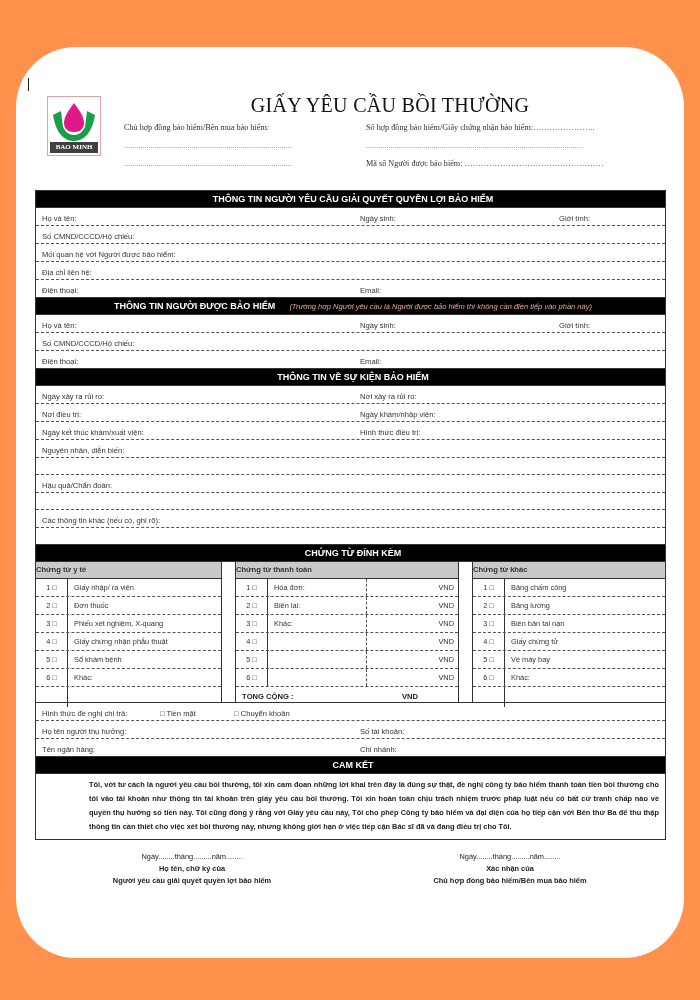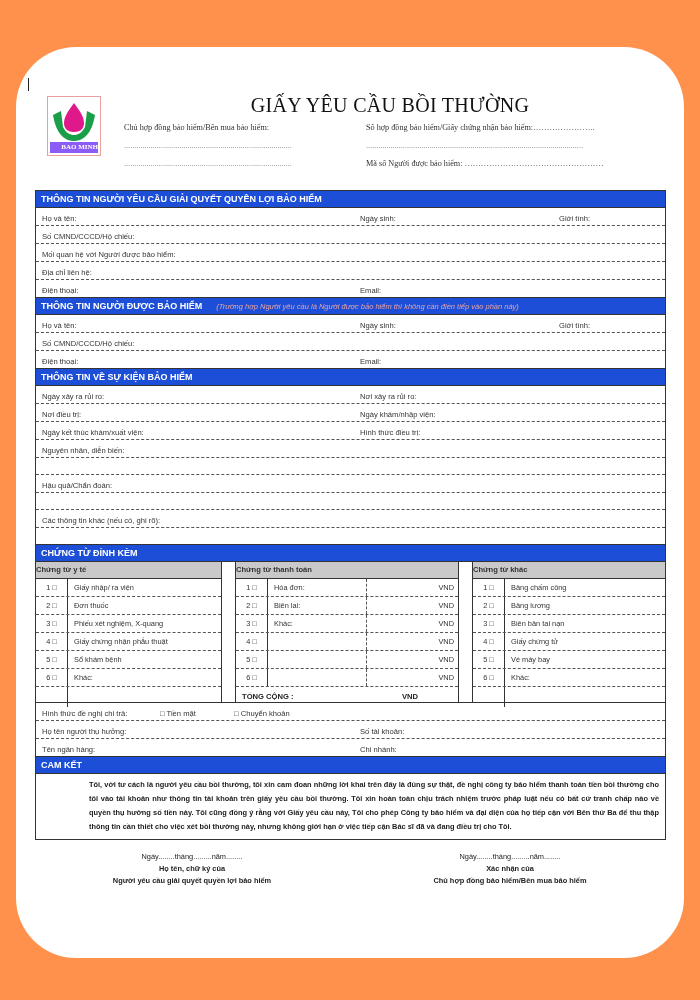--- a/index.html
+++ b/index.html
@@ -1,25 +1,25 @@
 <!DOCTYPE html>
 <html><head>
 <meta charset="utf-8">
 <style>
   html, body { margin:0; padding:0; }
   body { width:700px; height:1000px; background:#ff914d; position:relative; overflow:hidden; font-family:"DejaVu Sans", sans-serif; }
   .card { position:absolute; left:16px; top:47px; width:668px; height:911px; background:#fff; border-radius:60px; }
   .cursor { position:absolute; left:28px; top:78px; width:1px; height:13px; background:#222; }
   .logo { position:absolute; left:47px; top:96px; width:54px; height:60px; border:1px solid #e8a0a0; box-sizing:border-box; background:#fff; }
   .logo svg { display:block; }
-  .logo .brand { position:absolute; left:2px; right:2px; bottom:2px; height:11px; background:#8b5cf6; color:#fff; font-family:"Liberation Serif", serif; font-size:7px; font-weight:bold; text-align:right; line-height:11px; }
+  .logo .brand { position:absolute; left:2px; right:2px; bottom:2px; height:11px; background:#404040; color:#fff; font-family:"Liberation Serif", serif; font-size:7px; font-weight:bold; text-align:center; line-height:11px; }
   .title { position:absolute; left:150px; top:94px; width:480px; text-align:center; font-family:"Liberation Serif", serif; font-weight:normal; font-size:20px; color:#111; letter-spacing:0.3px; }
   .hline { position:absolute; font-family:"Liberation Serif", serif; font-size:8.2px; color:#333; white-space:nowrap; }
   .form { position:absolute; left:35px; top:190px; width:631px; border:1px solid #333; box-sizing:border-box; }
-  .sec { background:#1d4ed8; color:#fff; font-family:"Liberation Sans", sans-serif; font-weight:bold; font-size:9px; height:16px; line-height:16px; padding-left:5px; border-top:1px solid #333; border-bottom:1px solid #333; white-space:nowrap; overflow:hidden; }
+  .sec { background:#000000; color:#fff; font-family:"Liberation Sans", sans-serif; font-weight:bold; font-size:9px; height:16px; line-height:16px; padding-left:5px; border-top:1px solid #333; border-bottom:1px solid #333; white-space:nowrap; overflow:hidden;text-align:center; }
   .sec i { font-weight:normal; font-size:7.5px; color:#e8a3a3; margin-left:14px; }
   .row { position:relative; height:17px; border-bottom:1px dashed #555; font-family:"Liberation Sans", sans-serif; font-size:7.6px; color:#333; }
   .row.last { border-bottom:none; }
   .row span { position:absolute; bottom:2px; white-space:nowrap; }
   .row .c1 { left:6px; } .row .c2 { left:324px; } .row .c3 { left:523px; }
   .row.blank { height:16px; }
   .docs { display:flex; height:140px; border-bottom:1px solid #333; }
   .dcol { position:relative; box-sizing:border-box; }
   .dgap { width:15px; border-left:1px solid #333; border-right:1px solid #333; box-sizing:border-box; }
   .dhead { height:16px; background:#c9c9c9; text-align:left; font-family:"Liberation Sans", sans-serif; font-weight:bold; font-size:7.6px; line-height:16px; color:#333; border-bottom:1px solid #333; }

